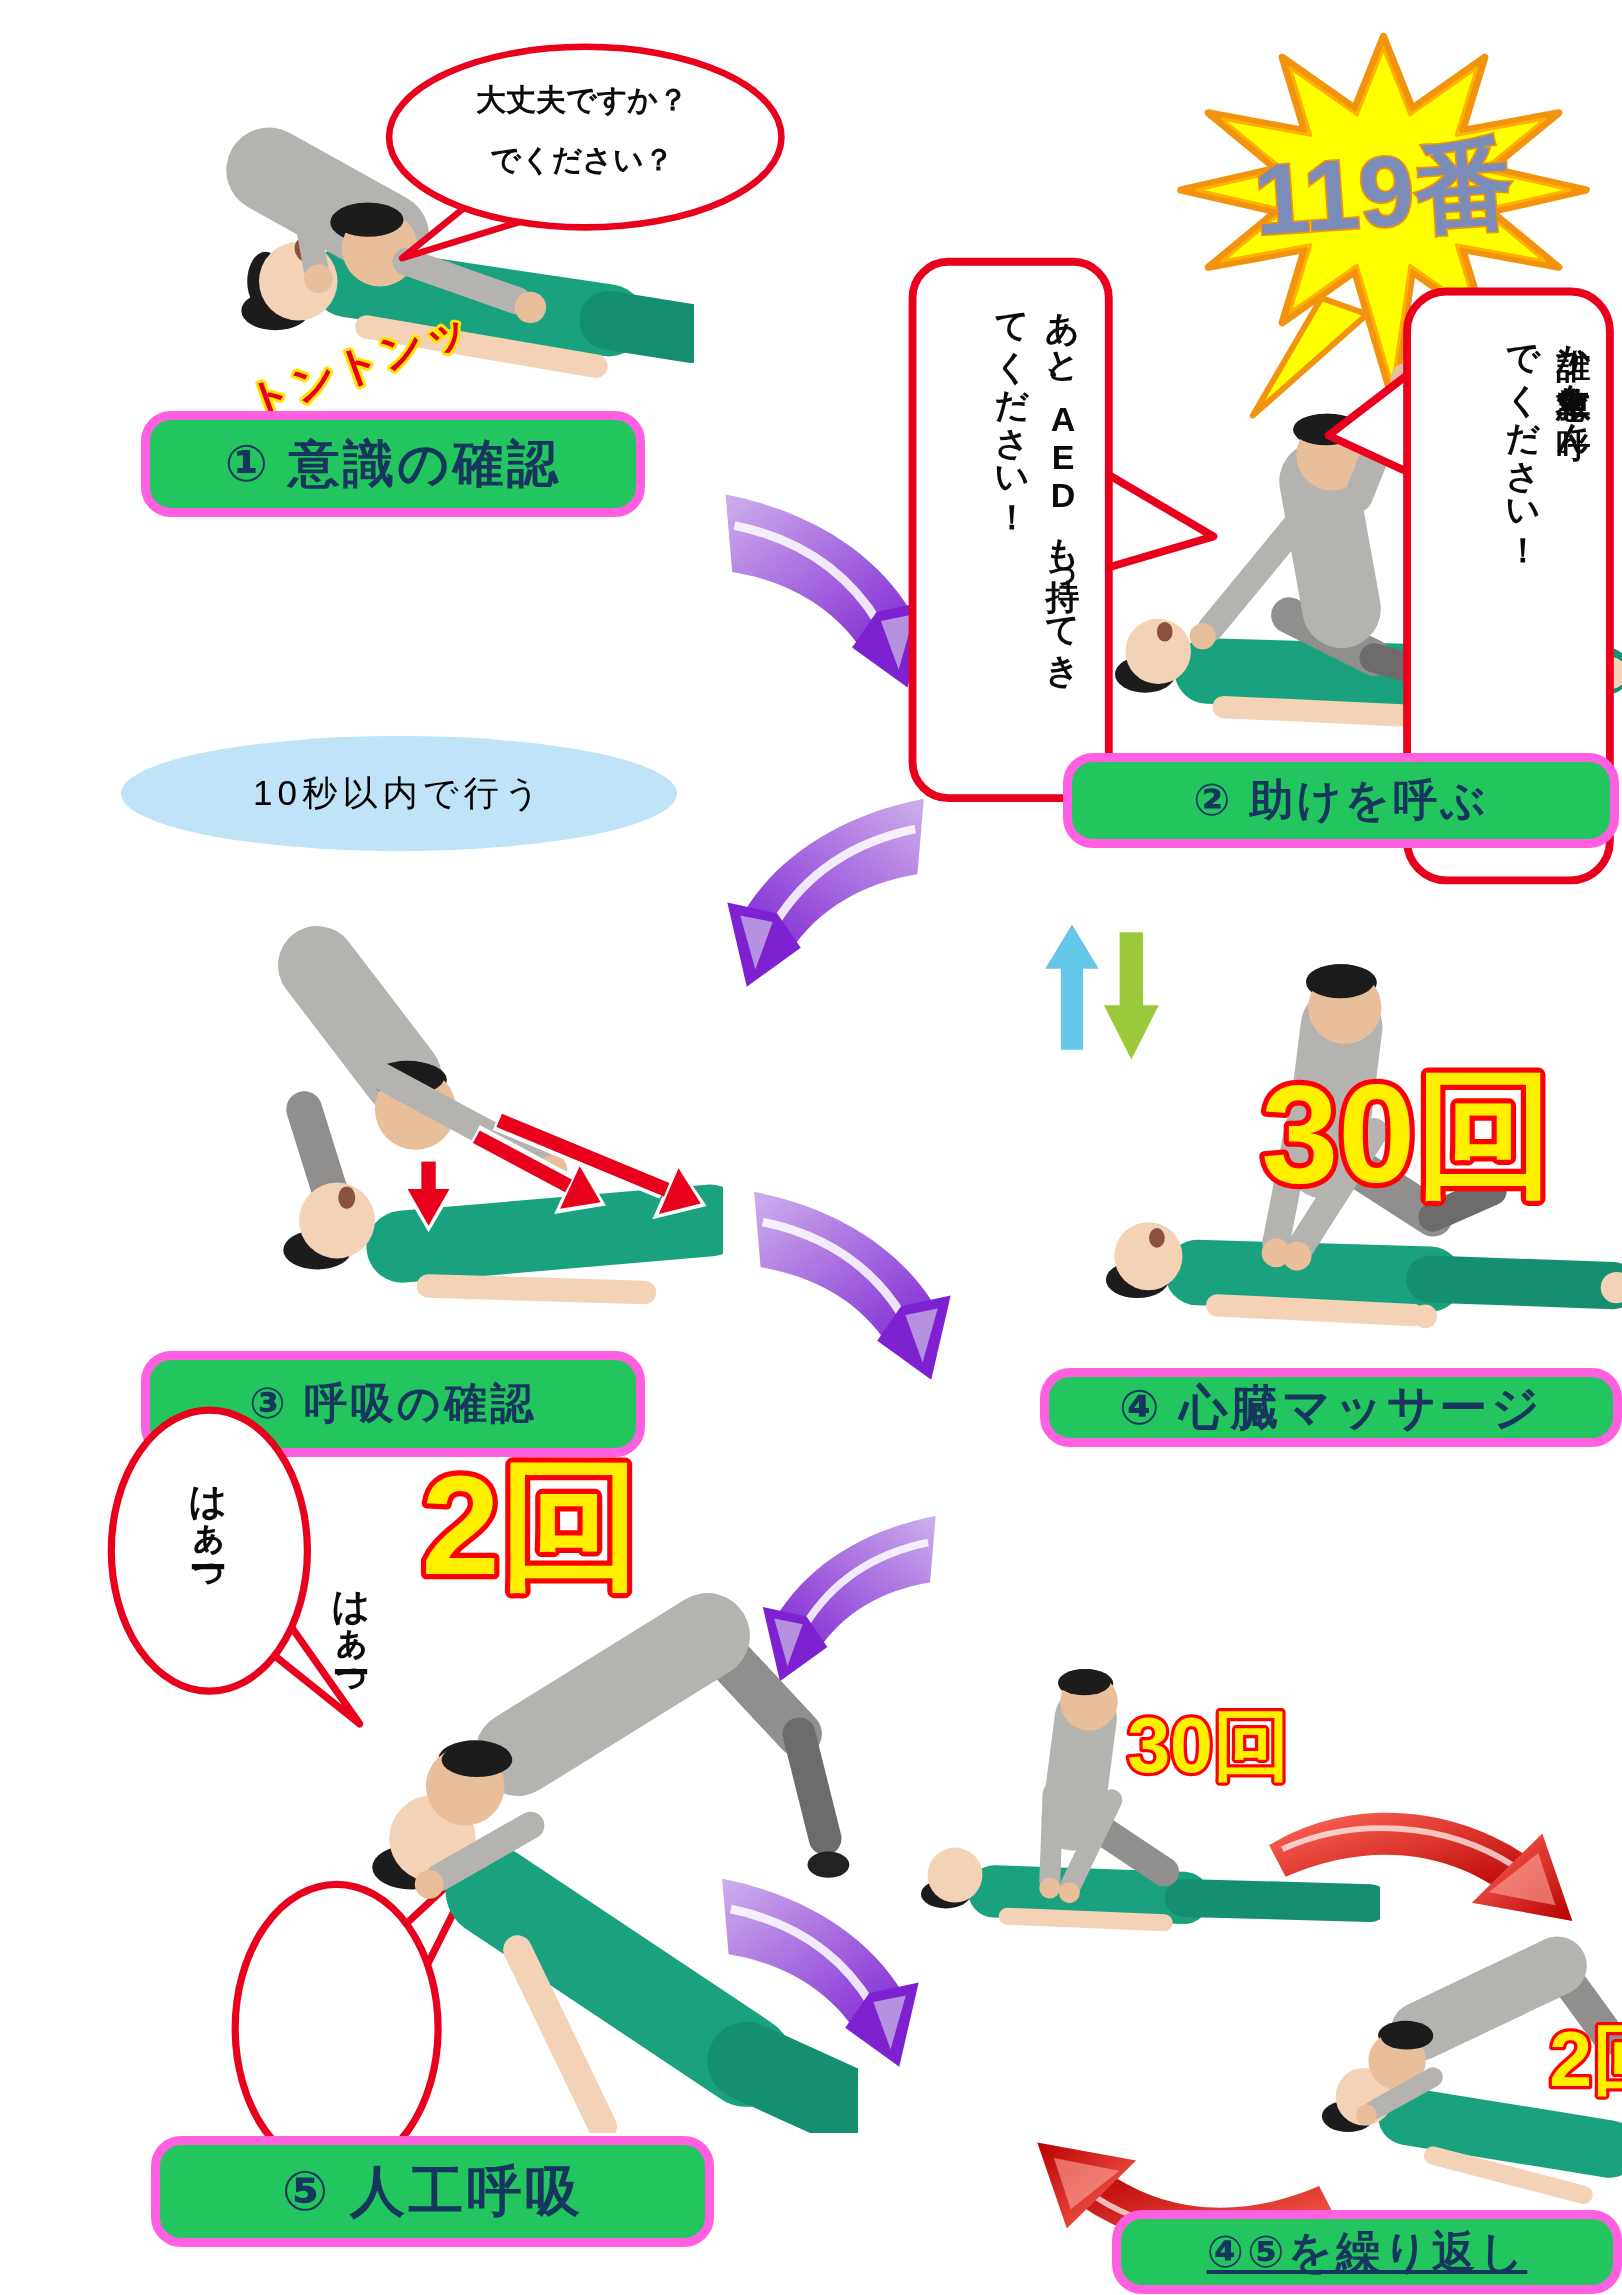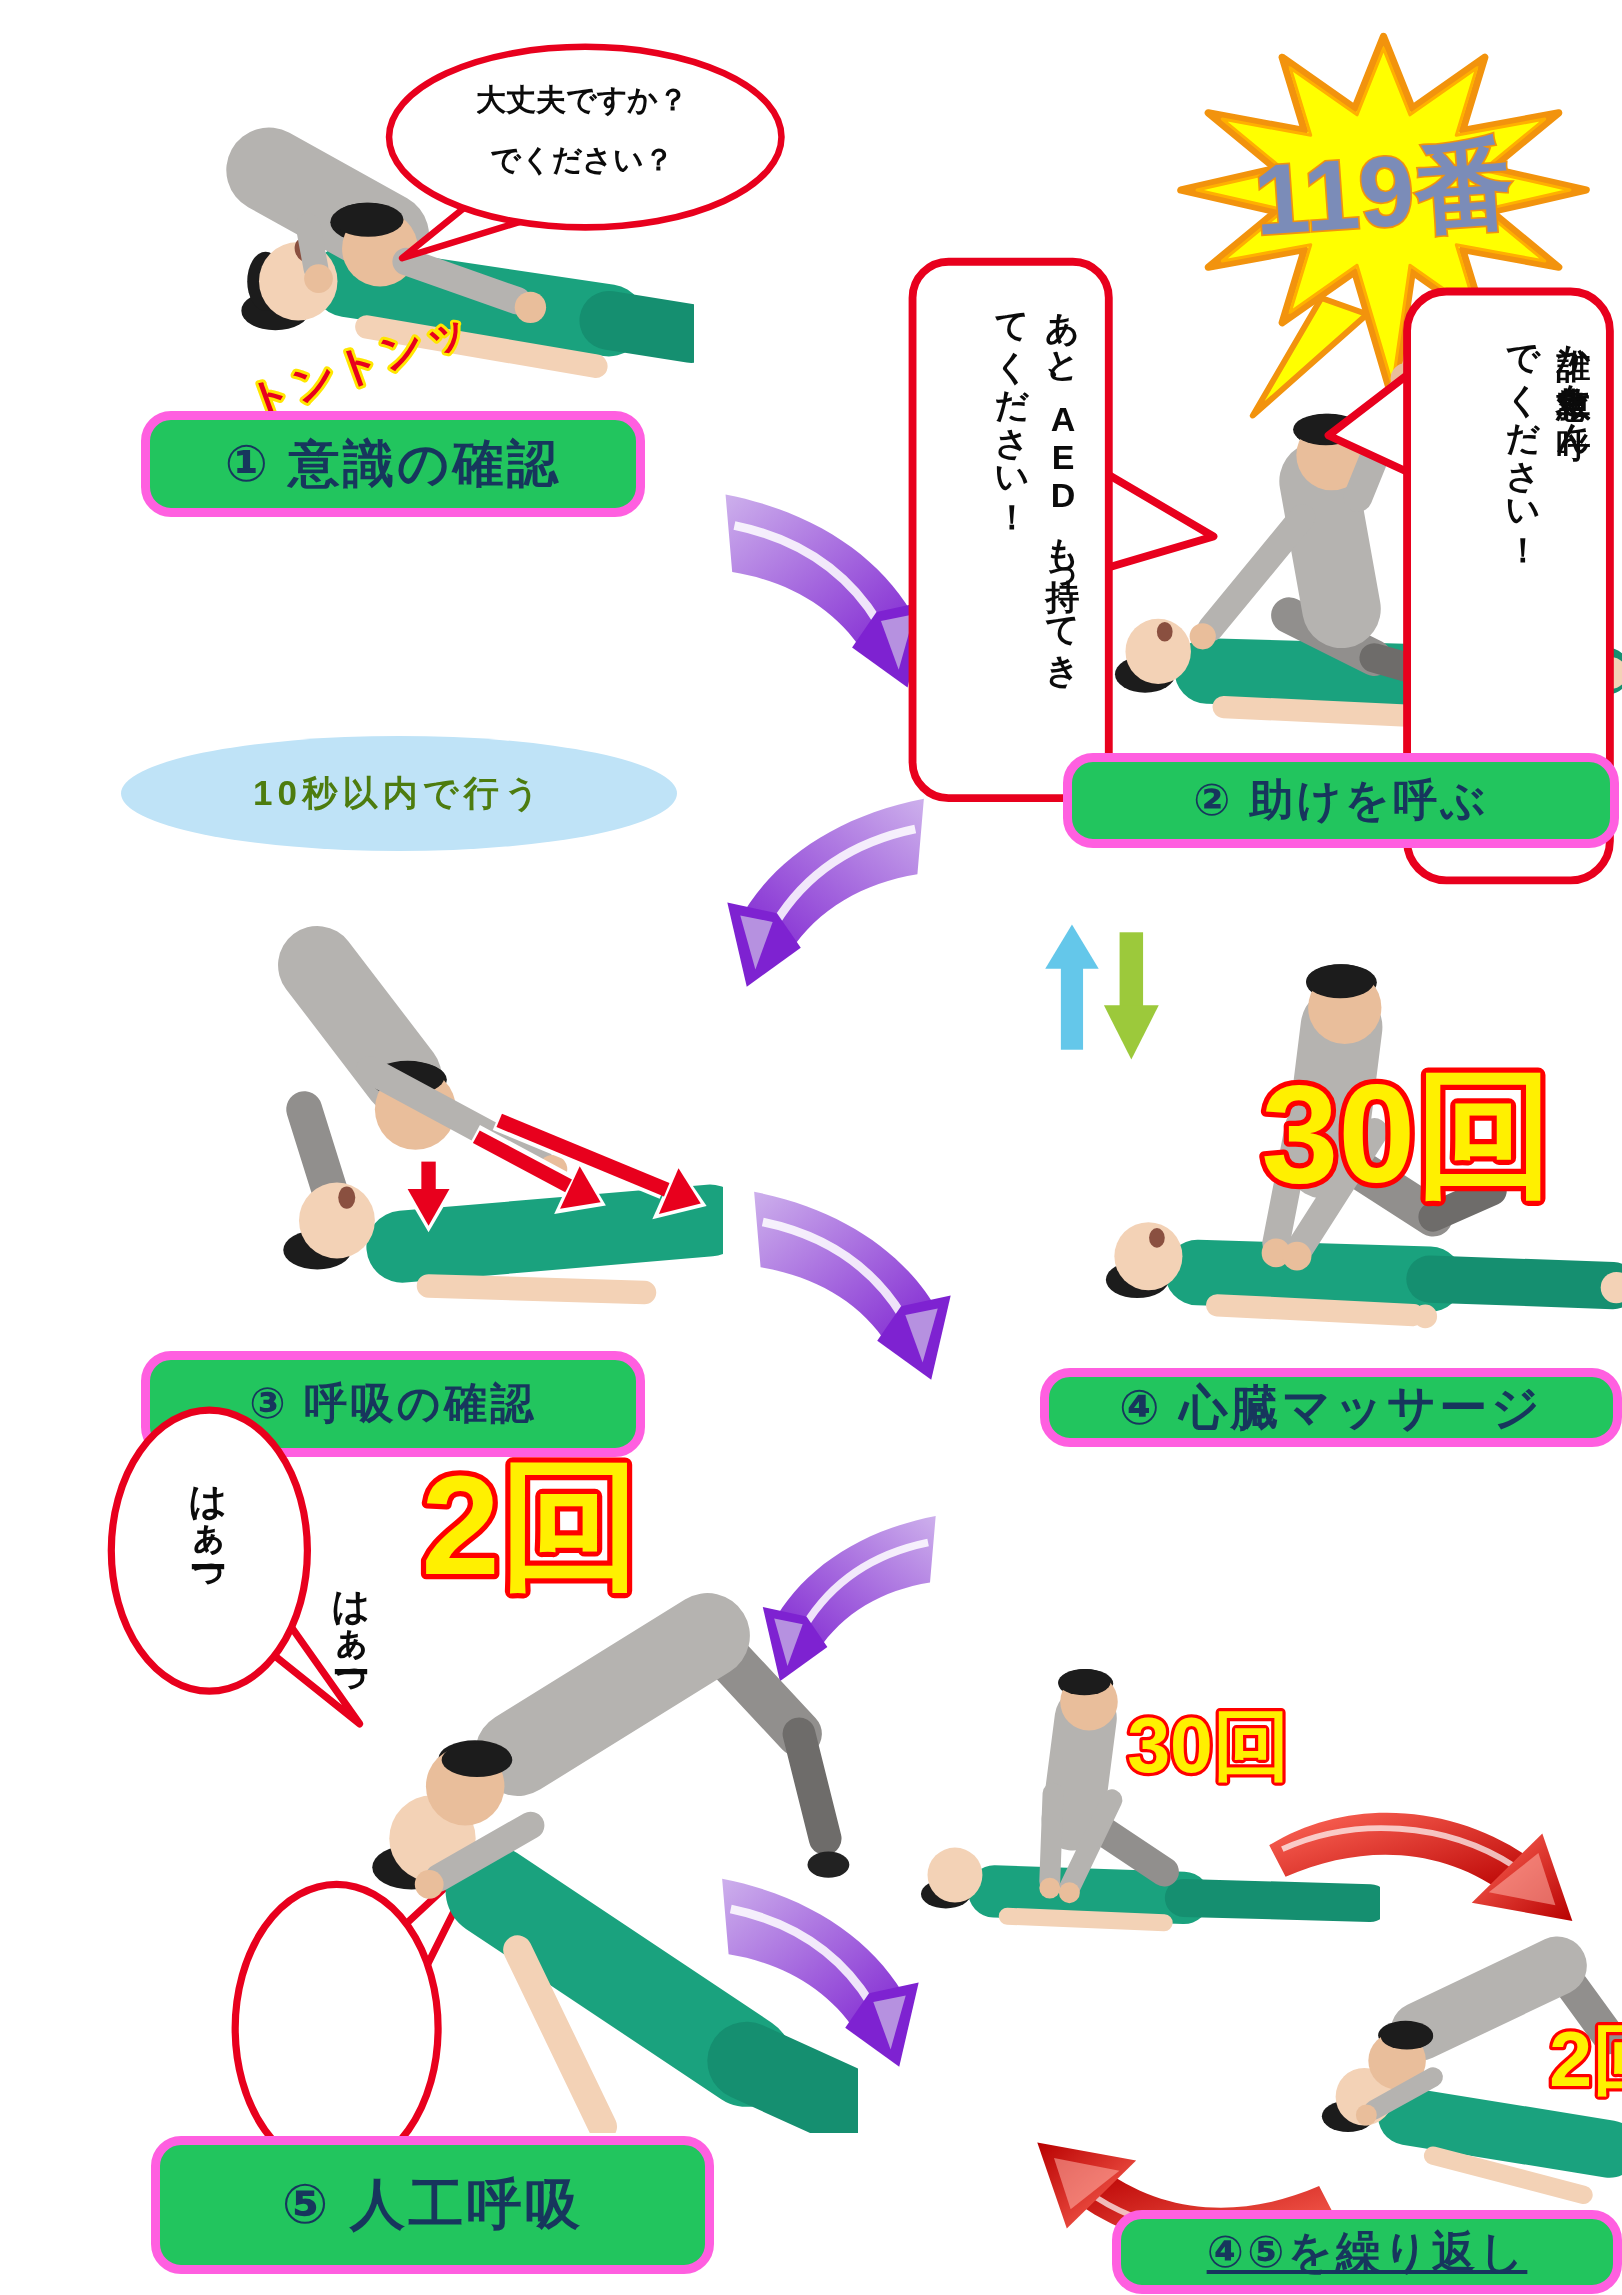--- a/index.html
+++ b/index.html
@@ -24,21 +24,21 @@
   }
   
   .vbox{
     position:absolute;writing-mode:vertical-rl;text-orientation:upright;
     color:#0b0b0b;font-weight:bold;line-height:1.18;
   }
   .vbox > div + div{margin-block-start:10.5px;}
   .note-ellipse{
     position:absolute;background:#bfe3f7;border-radius:50%;
     display:flex;align-items:center;justify-content:center;
-    color:#4d7c0f;font-weight:bold;letter-spacing:5.2px;
+    color:#000000;font-weight:normal;letter-spacing:5.2px;
   }
   .rot{transform-origin:center center;}
   svg text{font-family:"Liberation Sans","DejaVu Sans",sans-serif;}
 </style>
 </head>
 <body>
 
 <div id="page">
 
   <svg width="0" height="0" style="position:absolute">
@@ -267,21 +267,21 @@
     <line x1="860" y1="400" x2="900" y2="560" stroke="#6e6c6a" stroke-width="50" stroke-linecap="round"></line>
     <ellipse cx="905" cy="600" rx="32" ry="20" fill="#222222"></ellipse>
     <line x1="430" y1="430" x2="720" y2="250" stroke="#b5b3b0" stroke-width="130" stroke-linecap="round"></line>
     <ellipse cx="365" cy="438" rx="56" ry="28" fill="#1c1c1c"></ellipse>
     <circle cx="350" cy="480" r="60" fill="#e9be9b"></circle>
     <ellipse cx="368" cy="440" rx="54" ry="26" fill="#1c1c1c"></ellipse>
     <line x1="450" y1="540" x2="310" y2="620" stroke="#b5b3b0" stroke-width="42" stroke-linecap="round"></line>
     <circle cx="295" cy="630" r="22" fill="#e9be9b"></circle>
   </svg>
 
-  <div class="step-label" style="left:151px;top:2136px;width:563px;height:138px;font-size:55px;">⑤ 人工呼吸</div>
+  <div class="step-label" style="left:151px;top:2136px;width:563px;height:111px;font-size:55px;">⑤ 人工呼吸</div>
 
   <svg class="abs" style="left:707px;top:1855px" width="216" height="216" viewBox="0 0 200 200">
     <use href="#flow-arrow"></use>
   </svg>
 
   <svg class="abs" style="left:883px;top:1656px" width="497" height="340" viewBox="0 0 760 520">
     <line x1="170" y1="360" x2="460" y2="370" stroke="#1aa27e" stroke-width="80" stroke-linecap="round"></line>
     <line x1="460" y1="370" x2="745" y2="378" stroke="#158f70" stroke-width="58" stroke-linecap="round"></line>
     <line x1="190" y1="398" x2="430" y2="408" stroke="#f3d2b6" stroke-width="26" stroke-linecap="round"></line>
     <ellipse cx="96" cy="364" rx="38" ry="22" fill="#1c1c1c"></ellipse>

